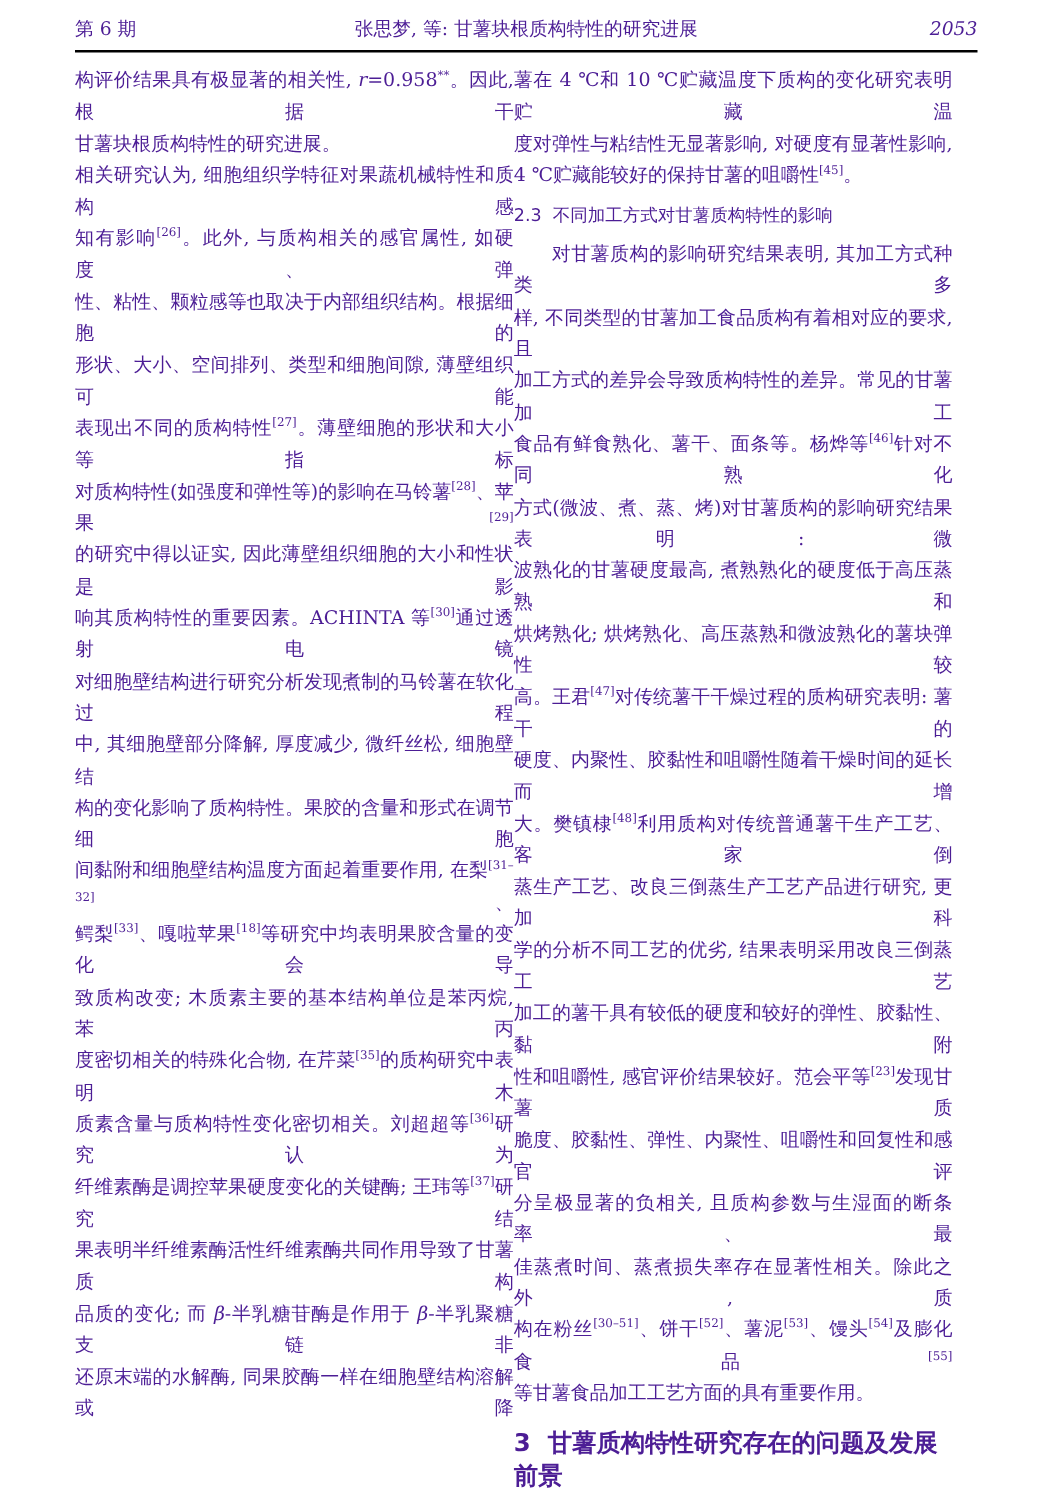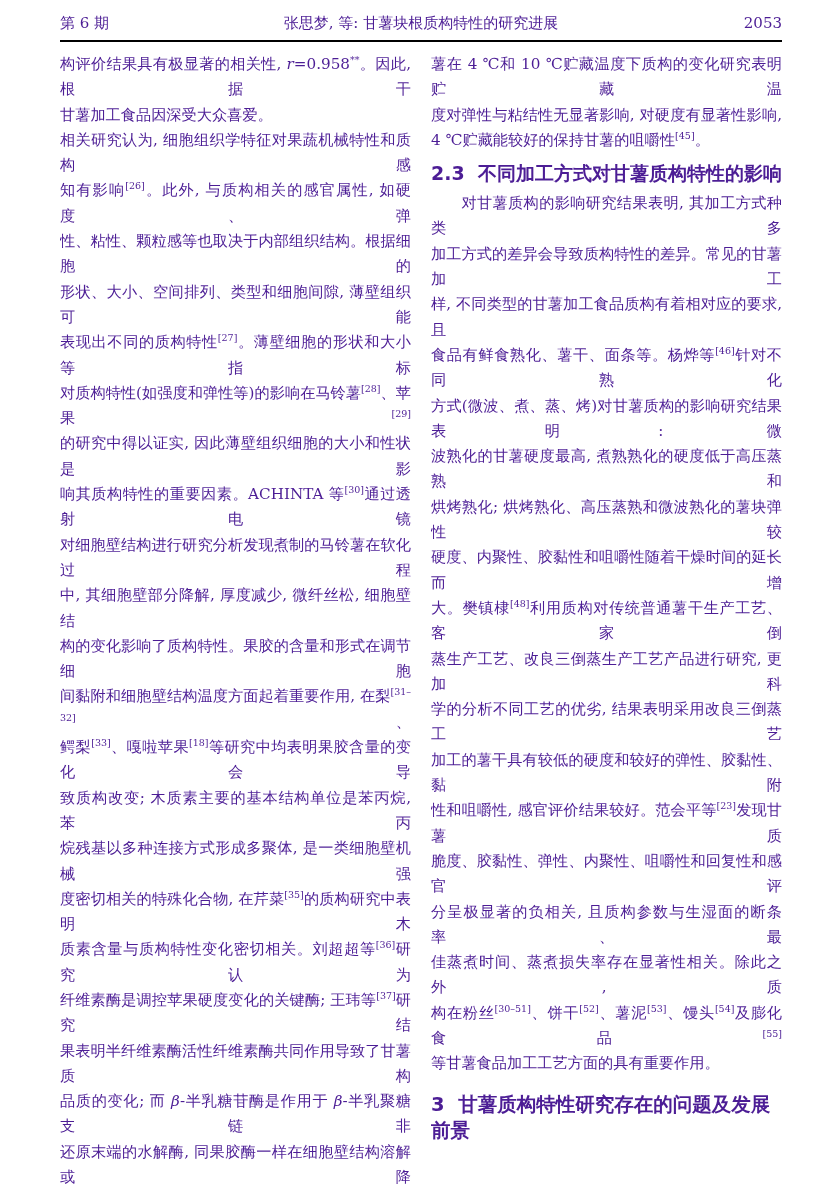--- a/index.html
+++ b/index.html
@@ -11,42 +11,42 @@
     color:#4c1d95;
     font-family:"DejaVu Serif","Liberation Serif",serif;
     overflow:hidden;
   }
   .header-row{
     position:absolute;top:12px;left:60px;right:54px;height:22px;
     font-size:15px;line-height:22px;
   }
   .header-issue{position:absolute;left:0;top:0;}
   .header-title{position:absolute;left:0;right:0;top:0;text-align:center;}
-  .header-page{position:absolute;right:0;top:0;}
+  .header-page{position:absolute;right:0;top:0;font-style:italic;}
   .header-rule{
     position:absolute;top:40px;left:60px;right:54px;height:0;
     border-top:2px solid #000;
   }
   .columns{
     position:absolute;top:52px;left:60px;right:54px;bottom:0;
-    display:flex;gap:20px;
+    display:flex;
   }
   .col{width:351px;flex:0 0 351px;overflow:hidden;}
   .ln,.ln-end,.ln-ind{
     font-size:15.2px;line-height:25.3px;
     text-align:justify;
     word-break:break-all;
   }
   .ln,.ln-ind{text-align-last:justify;}
   .ln-ind{text-indent:2em;}
   .ln-end{text-align-last:left;}
   sup{font-size:9.5px;line-height:0;vertical-align:super;}
   .h2{
     font-family:"DejaVu Sans","Liberation Sans",sans-serif;
-    font-weight:bold;font-size:19px;line-height:22px;
+    font-weight:normal;font-size:14px;line-height:22px;
     margin:9px 0 7px;
   }
   .h1{
     font-family:"DejaVu Sans","Liberation Sans",sans-serif;
     font-weight:bold;font-size:19.5px;line-height:26px;
     margin:15px 0 13px;
   }
 </style>
 </head>
 <body>
@@ -54,55 +54,55 @@
 <div class="page">
   <div class="header-row">
     <span class="header-issue">第 6 期</span>
     <span class="header-title">张思梦, 等: 甘薯块根质构特性的研究进展</span>
     <span class="header-page">2053</span>
   </div>
   <div class="header-rule"></div>
   <div class="columns">
     <div class="col" id="col-left">
         <div class="ln">构评价结果具有极显著的相关性, <i>r</i>=0.958<sup>**</sup>。因此, 根据干</div>
-        <div class="ln-end">甘薯加工食品因深受大众喜爱。</div>
+        <div class="ln-end">甘薯块根质构特性的研究进展。</div>
         <div class="ln">相关研究认为, 细胞组织学特征对果蔬机械特性和质构感</div>
         <div class="ln">知有影响<sup>[26]</sup>。此外, 与质构相关的感官属性, 如硬度、弹</div>
         <div class="ln">性、粘性、颗粒感等也取决于内部组织结构。根据细胞的</div>
         <div class="ln">形状、大小、空间排列、类型和细胞间隙, 薄壁组织可能</div>
         <div class="ln">表现出不同的质构特性<sup>[27]</sup>。薄壁细胞的形状和大小等指标</div>
         <div class="ln">对质构特性(如强度和弹性等)的影响在马铃薯<sup>[28]</sup>、苹果<sup>[29]</sup></div>
         <div class="ln">的研究中得以证实, 因此薄壁组织细胞的大小和性状是影</div>
         <div class="ln">响其质构特性的重要因素。ACHINTA 等<sup>[30]</sup>通过透射电镜</div>
         <div class="ln">对细胞壁结构进行研究分析发现煮制的马铃薯在软化过程</div>
         <div class="ln">中, 其细胞壁部分降解, 厚度减少, 微纤丝松, 细胞壁结</div>
         <div class="ln">构的变化影响了质构特性。果胶的含量和形式在调节细胞</div>
         <div class="ln">间黏附和细胞壁结构温度方面起着重要作用, 在梨<sup>[31–32]</sup>、</div>
         <div class="ln">鳄梨<sup>[33]</sup>、嘎啦苹果<sup>[18]</sup>等研究中均表明果胶含量的变化会导</div>
         <div class="ln">致质构改变; 木质素主要的基本结构单位是苯丙烷, 苯丙</div>
-        <div class="ln">烷残基以多种连接方式形成多聚体, 是一类细胞壁机械强</div>
         <div class="ln">度密切相关的特殊化合物, 在芹菜<sup>[35]</sup>的质构研究中表明木</div>
         <div class="ln">质素含量与质构特性变化密切相关。刘超超等<sup>[36]</sup>研究认为</div>
         <div class="ln">纤维素酶是调控苹果硬度变化的关键酶; 王玮等<sup>[37]</sup>研究结</div>
         <div class="ln">果表明半纤维素酶活性纤维素酶共同作用导致了甘薯质构</div>
         <div class="ln">品质的变化; 而 <i>β</i>-半乳糖苷酶是作用于 <i>β</i>-半乳聚糖支链非</div>
         <div class="ln">还原末端的水解酶, 同果胶酶一样在细胞壁结构溶解或降</div>
       </div>
     <div class="col" id="col-right">
         <div class="ln">薯在 4 ℃和 10 ℃贮藏温度下质构的变化研究表明贮藏温</div>
         <div class="ln">度对弹性与粘结性无显著影响, 对硬度有显著性影响,</div>
         <div class="ln-end">4 ℃贮藏能较好的保持甘薯的咀嚼性<sup>[45]</sup>。</div>
         <div class="h2">2.3&nbsp;&nbsp;不同加工方式对甘薯质构特性的影响</div>
         <div class="ln ln-ind">对甘薯质构的影响研究结果表明, 其加工方式种类多</div>
+        <div class="ln">样, 不同类型的甘薯加工食品质构有着相对应的要求, 且</div>
         <div class="ln">加工方式的差异会导致质构特性的差异。常见的甘薯加工</div>
-        <div class="ln">样, 不同类型的甘薯加工食品质构有着相对应的要求, 且</div>
         <div class="ln">食品有鲜食熟化、薯干、面条等。杨烨等<sup>[46]</sup>针对不同熟化</div>
         <div class="ln">方式(微波、煮、蒸、烤)对甘薯质构的影响研究结果表明: 微</div>
         <div class="ln">波熟化的甘薯硬度最高, 煮熟熟化的硬度低于高压蒸熟和</div>
         <div class="ln">烘烤熟化; 烘烤熟化、高压蒸熟和微波熟化的薯块弹性较</div>
+        <div class="ln">高。王君<sup>[47]</sup>对传统薯干干燥过程的质构研究表明: 薯干的</div>
         <div class="ln">硬度、内聚性、胶黏性和咀嚼性随着干燥时间的延长而增</div>
         <div class="ln">大。樊镇棣<sup>[48]</sup>利用质构对传统普通薯干生产工艺、客家倒</div>
         <div class="ln">蒸生产工艺、改良三倒蒸生产工艺产品进行研究, 更加科</div>
         <div class="ln">学的分析不同工艺的优劣, 结果表明采用改良三倒蒸工艺</div>
         <div class="ln">加工的薯干具有较低的硬度和较好的弹性、胶黏性、黏附</div>
         <div class="ln">性和咀嚼性, 感官评价结果较好。范会平等<sup>[23]</sup>发现甘薯质</div>
         <div class="ln">脆度、胶黏性、弹性、内聚性、咀嚼性和回复性和感官评</div>
         <div class="ln">分呈极显著的负相关, 且质构参数与生湿面的断条率、最</div>
         <div class="ln">佳蒸煮时间、蒸煮损失率存在显著性相关。除此之外, 质</div>
         <div class="ln">构在粉丝<sup>[30–51]</sup>、饼干<sup>[52]</sup>、薯泥<sup>[53]</sup>、馒头<sup>[54]</sup>及膨化食品<sup>[55]</sup></div>

